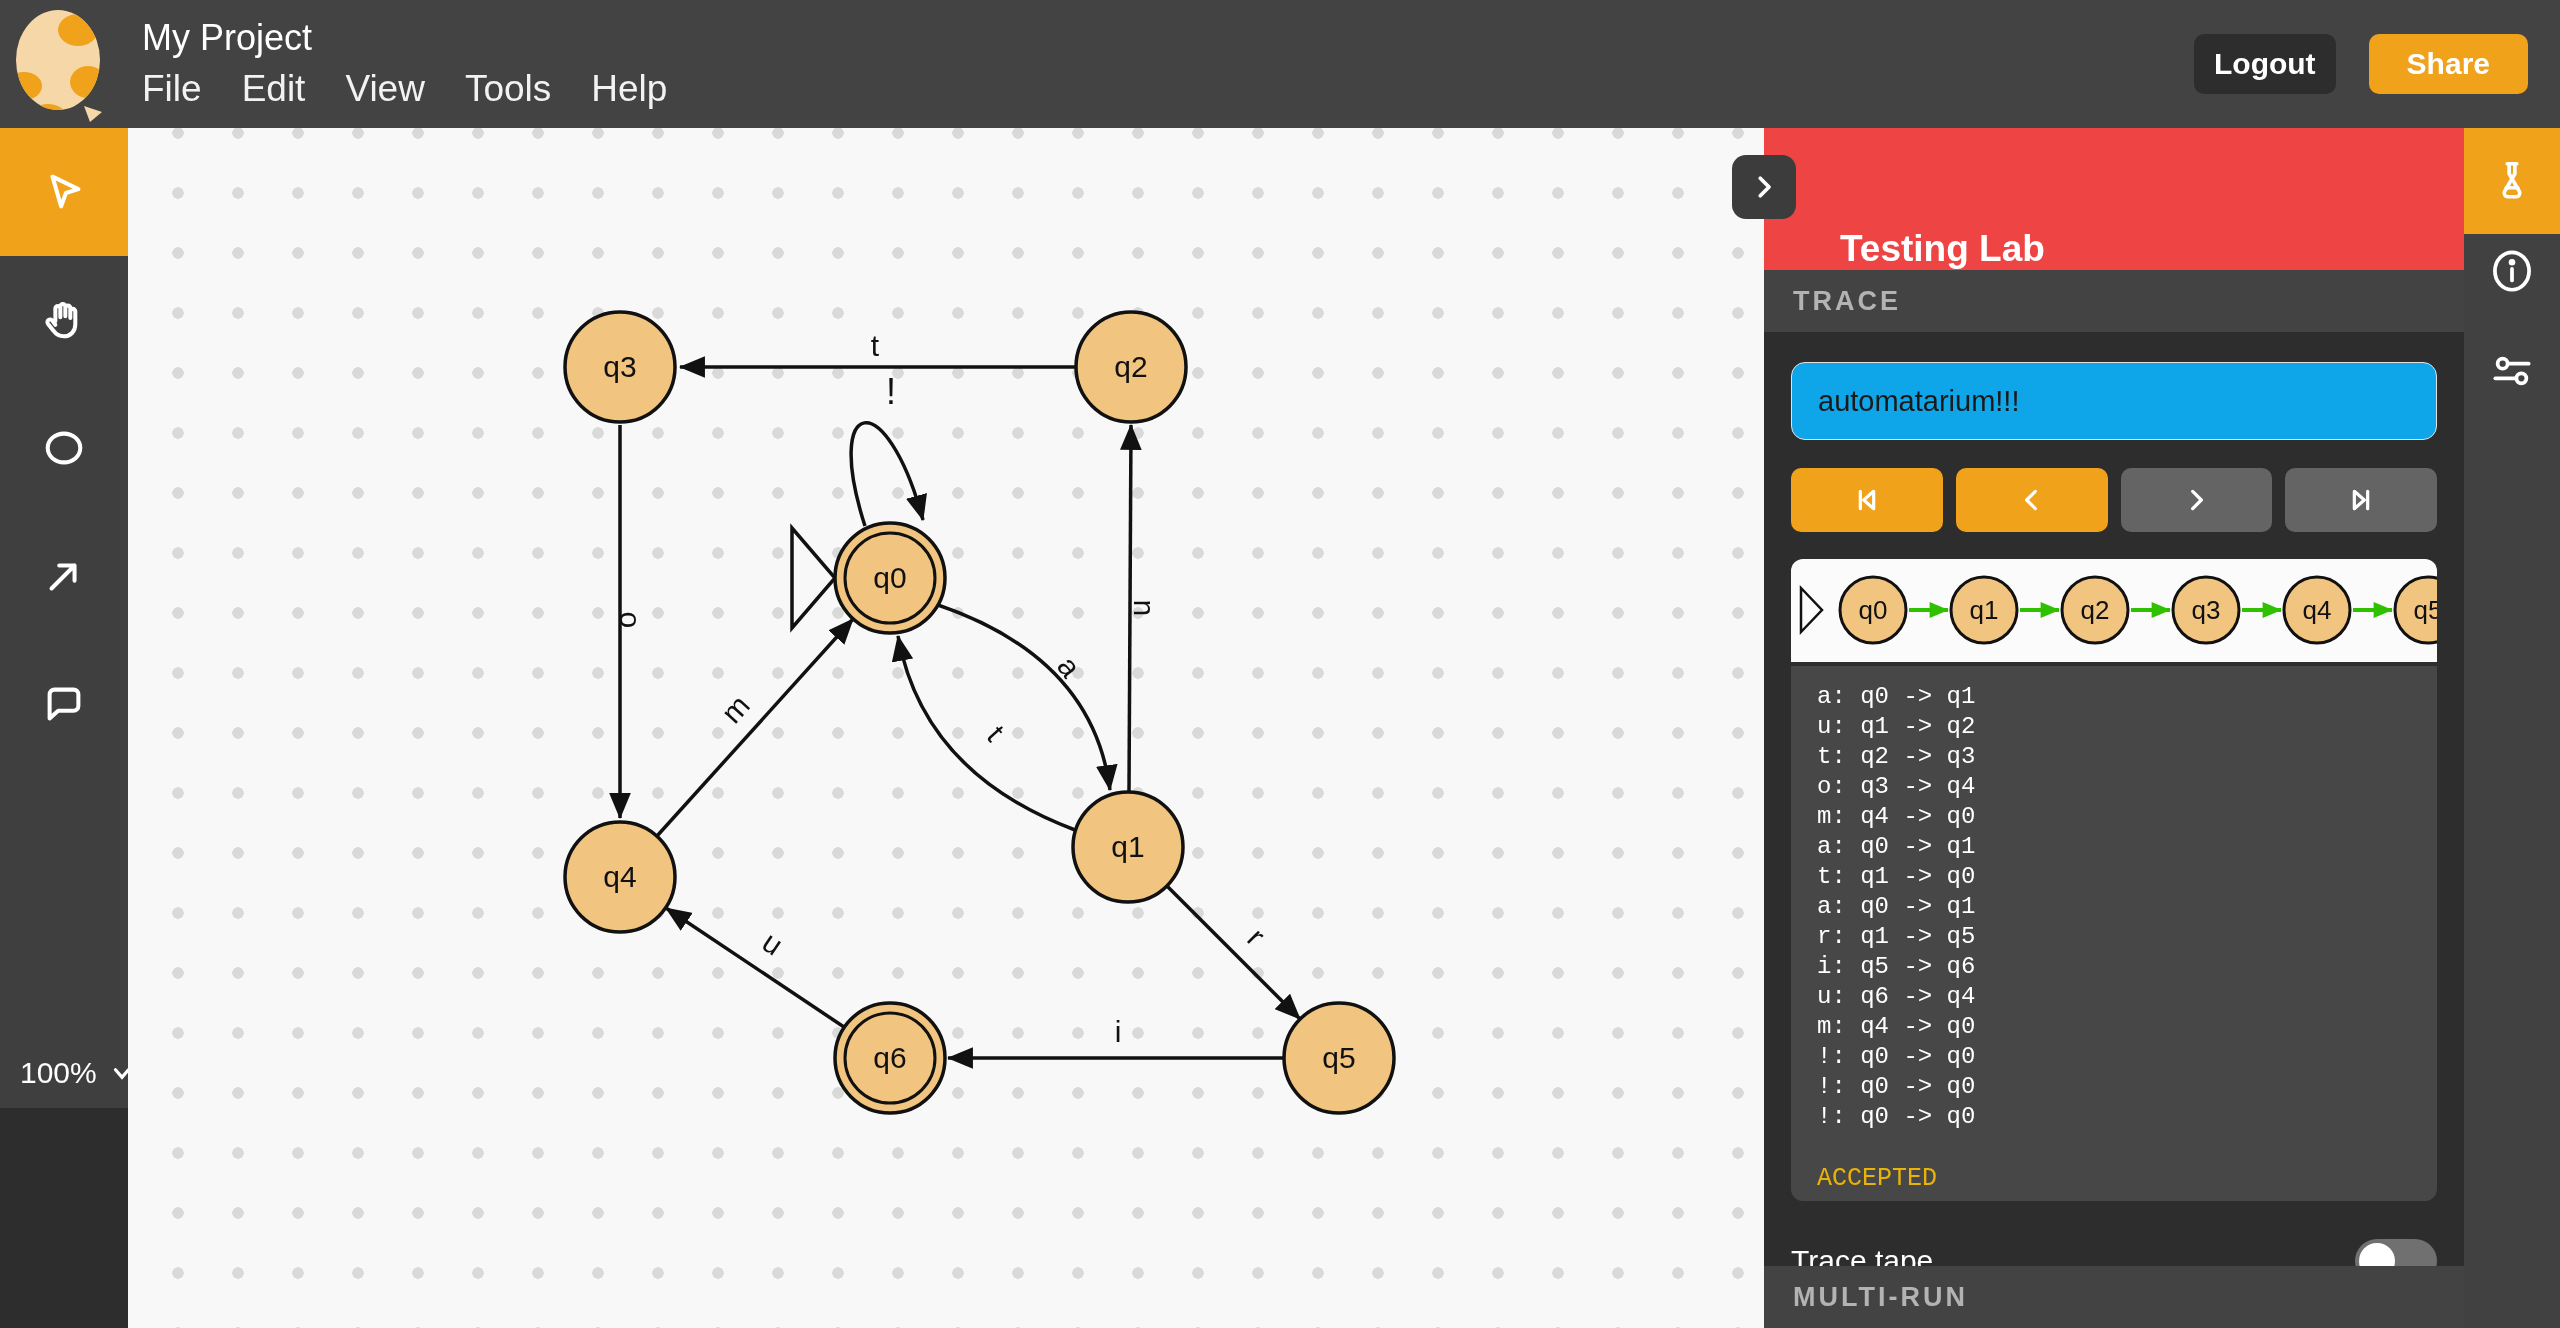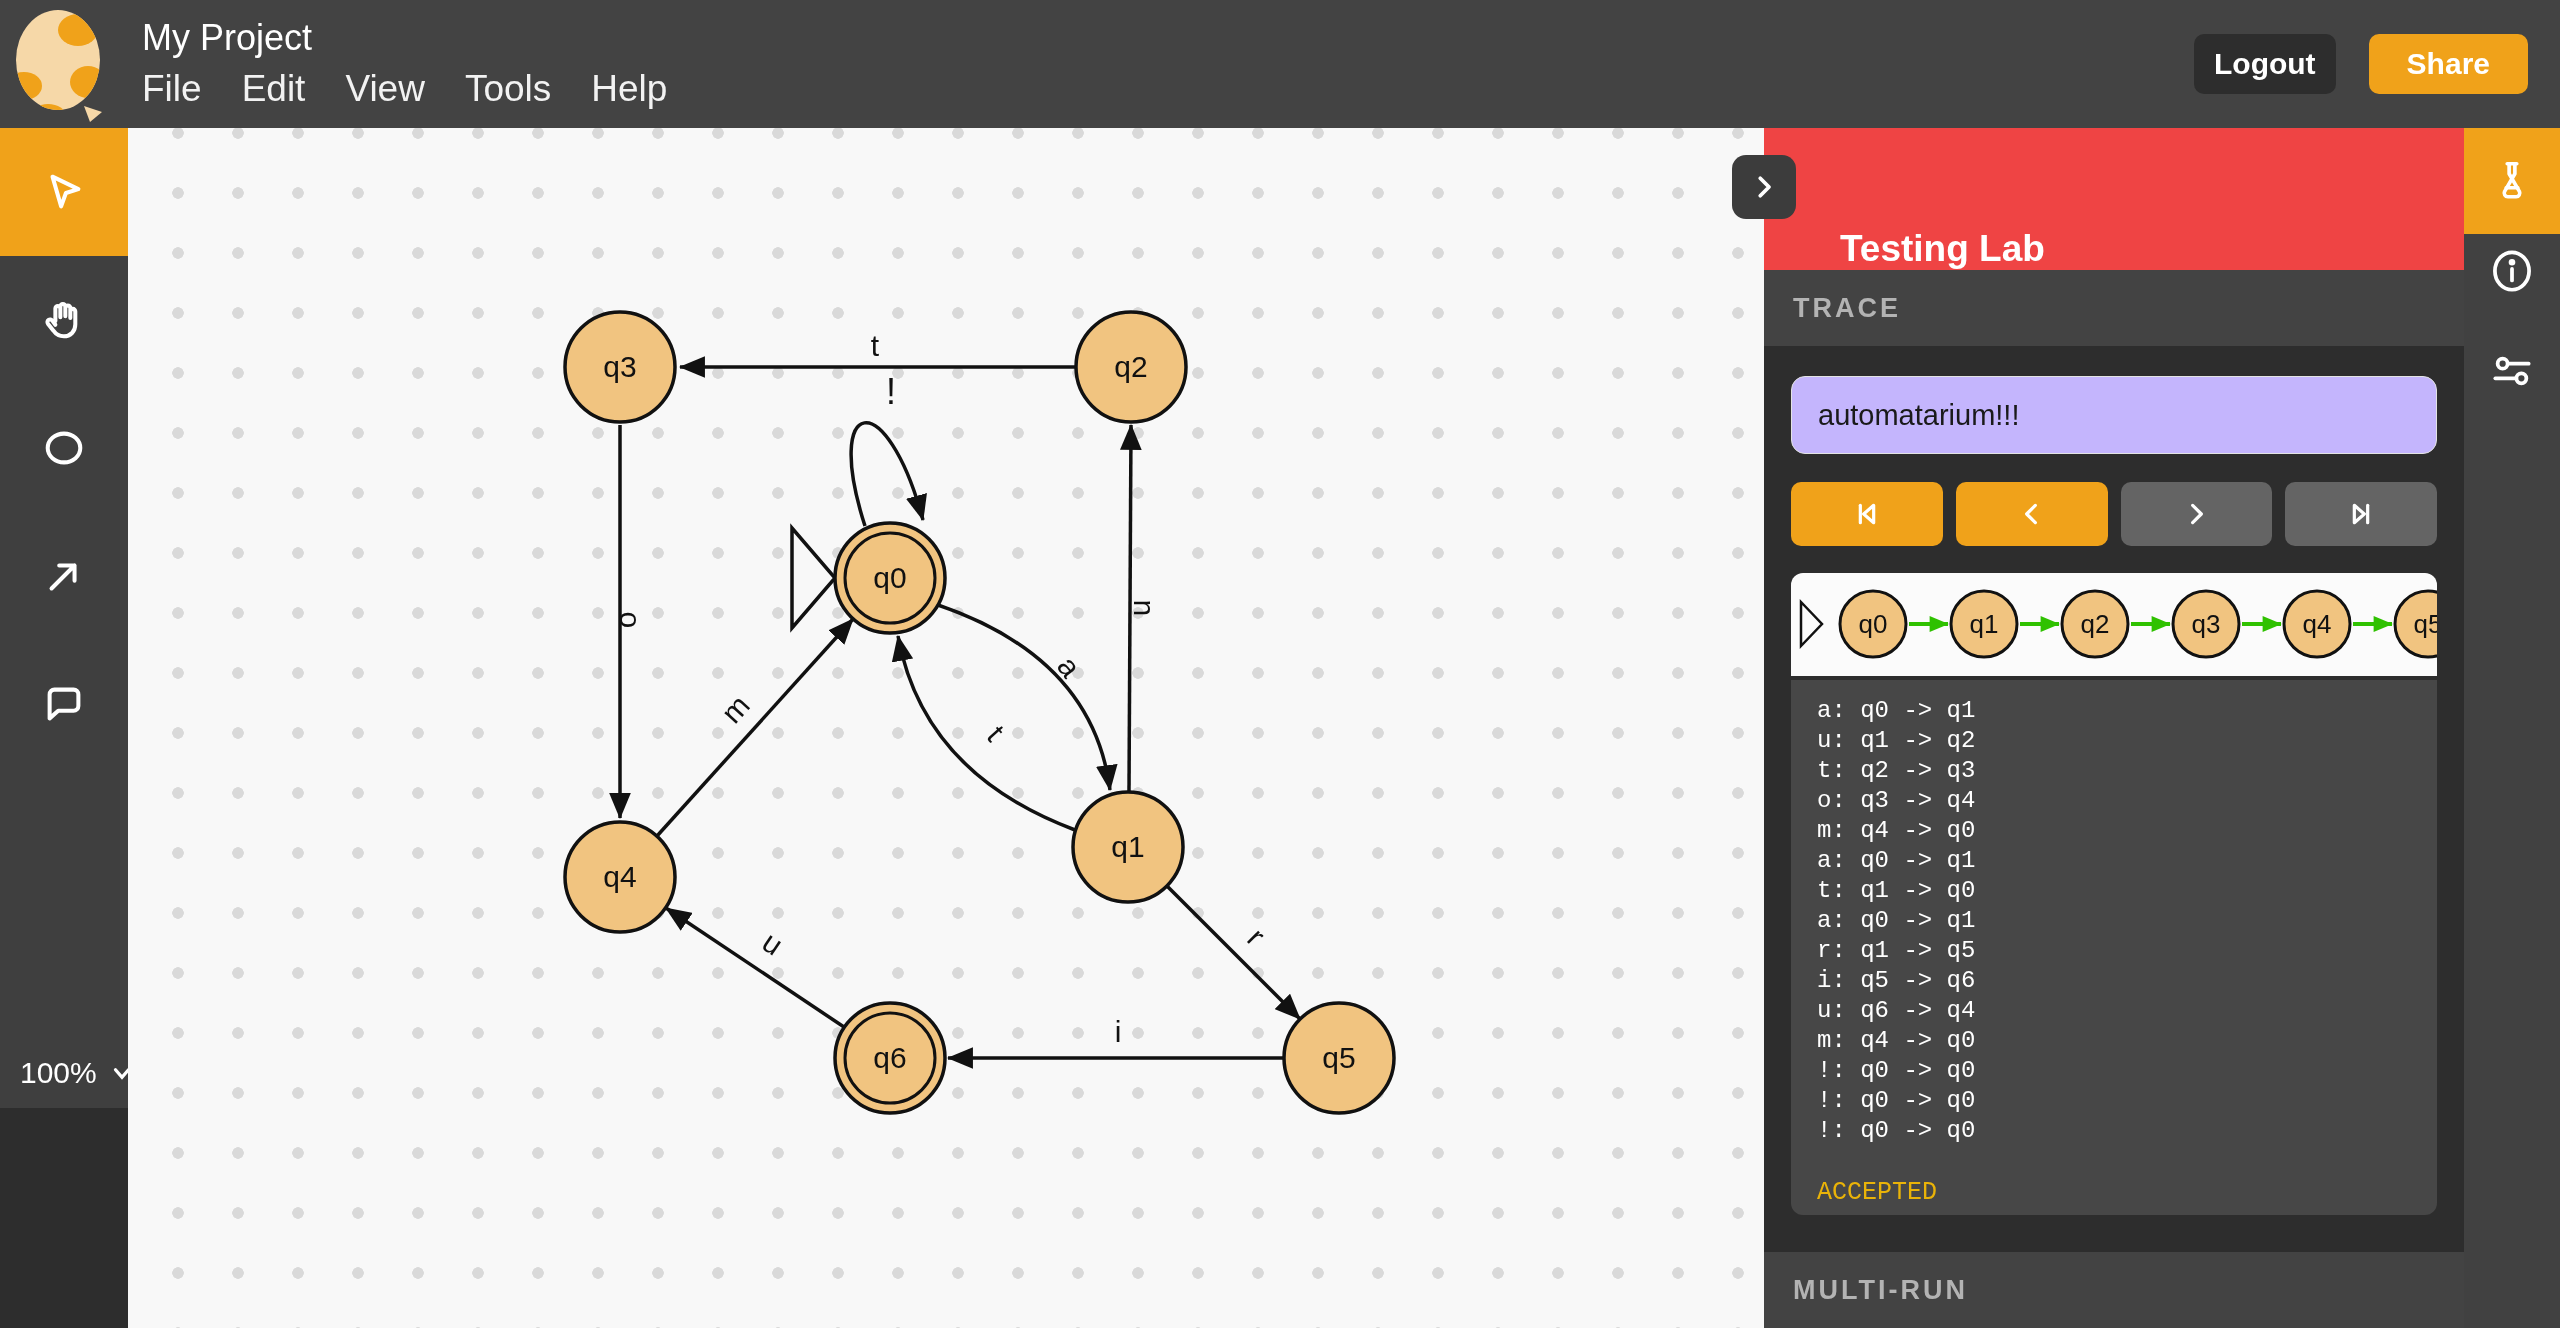--- a/index.html
+++ b/index.html
@@ -44,26 +44,26 @@
   
   #collapse-btn { position:absolute; top:155px; left:1732px; width:64px; height:64px; background:#3c3c3c;
                   border-radius:14px; z-index:10; display:flex; align-items:center; justify-content:center;
                   border:none; }
   #collapse-btn svg { width:30px; height:30px; stroke:#fff; stroke-width:3; fill:none; stroke-linecap:round; stroke-linejoin:round; }
 
   
   #panel { position:absolute; top:128px; left:1764px; width:700px; height:1200px; background:#2d2d2d; overflow:hidden; }
   #panel-header { height:142px; background:#ef4444; display:flex; align-items:flex-end; padding-left:76px; }
   #panel-title { color:#fff; font-size:37px; font-weight:bold; }
-  .section-strip { height:76px; background:#434343; display:flex; align-items:center; padding-left:29px; }
+  .section-strip { height:62px; background:#434343; display:flex; align-items:center; padding-left:29px; }
   .section-label { color:#b3b3b3; font-size:27px; font-weight:bold; letter-spacing:3px; }
   #panel-content { padding:0 27px; }
 
   #trace-input { margin-top:30px; width:646px; height:78px; border-radius:14px; border:1px solid #e3e3e3;
-                 background:#c4b5fd; font-size:29px; color:#1a1a1a; padding:0 26px;
+                 background:#0ea5e9; font-size:29px; color:#1a1a1a; padding:0 26px;
                  font-family:"Liberation Sans",sans-serif; }
   #step-buttons { margin-top:28px; display:flex; gap:13px; }
   .step-btn { width:152px; height:64px; border:none; border-radius:10px; display:flex;
               align-items:center; justify-content:center; }
   .step-btn.enabled { background:#f0a21a; }
   .step-btn.disabled { background:#646464; }
   .step-btn svg { width:32px; height:32px; stroke:#fff; stroke-width:2.4; fill:none;
                   stroke-linecap:round; stroke-linejoin:round; }
 
   #trace-widget { margin-top:27px; width:646px; border-radius:12px; overflow:hidden; }

